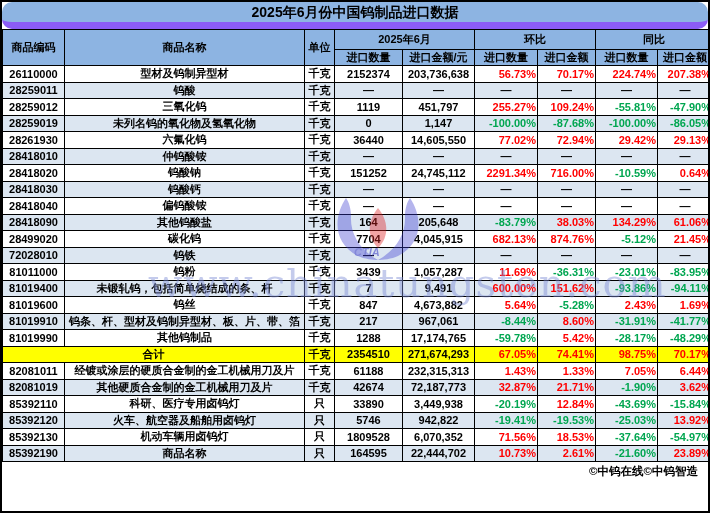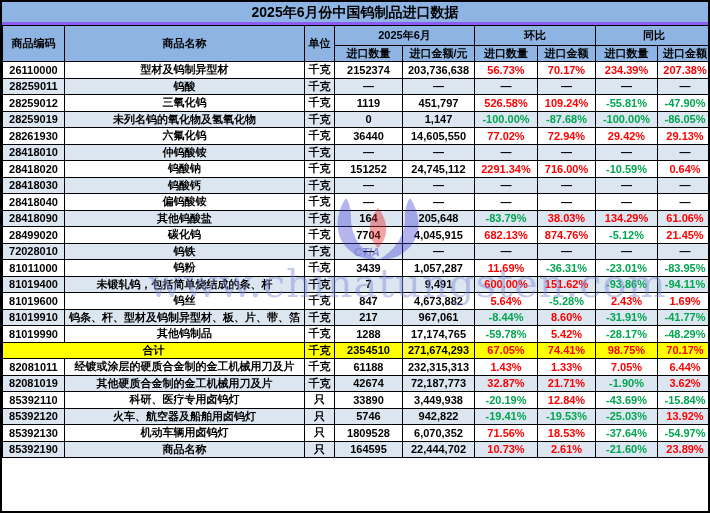--- a/index.html
+++ b/index.html
@@ -17,24 +17,25 @@
     background: #fff;
     font-family: "Liberation Sans", sans-serif;
     font-weight: bold;
     display: flex; flex-direction: column;
     position: relative;
     overflow: hidden;
   }
   .title-bar {
     height: 20px; flex: none;
     background: var(--header-blue);
-    border-bottom: 3px solid #8b5cf6;
+    border-bottom: 7px solid #8b5cf6;
     text-align: center;
     font-size: 14px; line-height: 20px;
     color: #000;
+    border-radius: 10px;
   }
   table.grid {
     border-collapse: collapse;
     table-layout: fixed;
     width: 100%;
     flex: none;
   }
   .grid th, .grid td {
     border: 1px solid #000;
     padding: 0 1px;
@@ -45,22 +46,22 @@
     font-size: 11px;
     color: #000;
     box-sizing: border-box;
   }
   .grid thead th { background: var(--header-blue); }
   .grid thead tr.group-row th { height: 20px; }
   .grid thead tr.sub-row th { height: 16px; }
   .grid tbody td { height: 16.5px; background: #fff; }
   .grid tbody tr.alt td { background: var(--alt-blue); }
   .grid tbody tr.total td { background: var(--total-yellow); }
-  .grid tbody td.pos { color: var(--pos-red); }
-  .grid tbody td.neg { color: var(--neg-green); }
+  .grid tbody td.pos { color: var(--pos-red); text-align: right; }
+  .grid tbody td.neg { color: var(--neg-green); text-align: right; }
   .footer-strip {
     flex: 1;
     text-align: right;
     padding: 2px 10px 0 0;
     font-size: 11.5px;
     color: #000;
   }
   .watermark-text {
     position: absolute;
     left: 146px; top: 258px;
@@ -119,41 +120,41 @@
     </thead>
     <tbody id="table-body">
         <tr>
           <td>26110000</td>
           <td>型材及钨制异型材</td>
           <td>千克</td>
           <td>2152374</td>
           <td>203,736,638</td>
           <td class="pos">56.73%</td>
           <td class="pos">70.17%</td>
-          <td class="pos">234.39%</td>
+          <td class="pos">224.74%</td>
           <td class="pos">207.38%</td>
         </tr>
         <tr class="alt">
           <td>28259011</td>
           <td>钨酸</td>
           <td>千克</td>
           <td>—</td>
           <td>—</td>
           <td>—</td>
           <td>—</td>
           <td>—</td>
           <td>—</td>
         </tr>
         <tr>
           <td>28259012</td>
           <td>三氧化钨</td>
           <td>千克</td>
           <td>1119</td>
           <td>451,797</td>
-          <td class="pos">526.58%</td>
+          <td class="pos">255.27%</td>
           <td class="pos">109.24%</td>
           <td class="neg">-55.81%</td>
           <td class="neg">-47.90%</td>
         </tr>
         <tr class="alt">
           <td>28259019</td>
           <td>未列名钨的氧化物及氢氧化物</td>
           <td>千克</td>
           <td>0</td>
           <td>1,147</td>
@@ -377,20 +378,21 @@
           <td>164595</td>
           <td>22,444,702</td>
           <td class="pos">10.73%</td>
           <td class="pos">2.61%</td>
           <td class="neg">-21.60%</td>
           <td class="pos">23.89%</td>
         </tr>
       </tbody>
   </table>
 
+  <div class="footer-strip">©中钨在线©中钨智造</div>
 
   <svg class="watermark-logo" width="108" height="76" viewBox="0 0 108 76">
     <path d="M22 4 C10 22 8 48 34 62 C40 65 50 66 54 66 C36 56 26 40 27 22 C27 15 25 8 22 4 Z" fill="#3a3ad0" fill-opacity="0.75"></path>
     <path d="M86 4 C98 22 100 48 74 62 C68 65 58 66 54 66 C72 56 82 40 81 22 C81 15 83 8 86 4 Z" fill="#3a3ad0" fill-opacity="0.75"></path>
     <path d="M54 14 C44 26 42 42 54 54 C66 42 64 26 54 14 Z" fill="#e02020" fill-opacity="0.8"></path>
     <text x="30" y="62" font-family="Liberation Sans, sans-serif" font-size="11" font-style="italic" font-weight="bold" fill="#2a2ac0">CTIA</text>
   </svg>
 
   <div class="watermark-text">www.chinatungsten.com</div>
 

